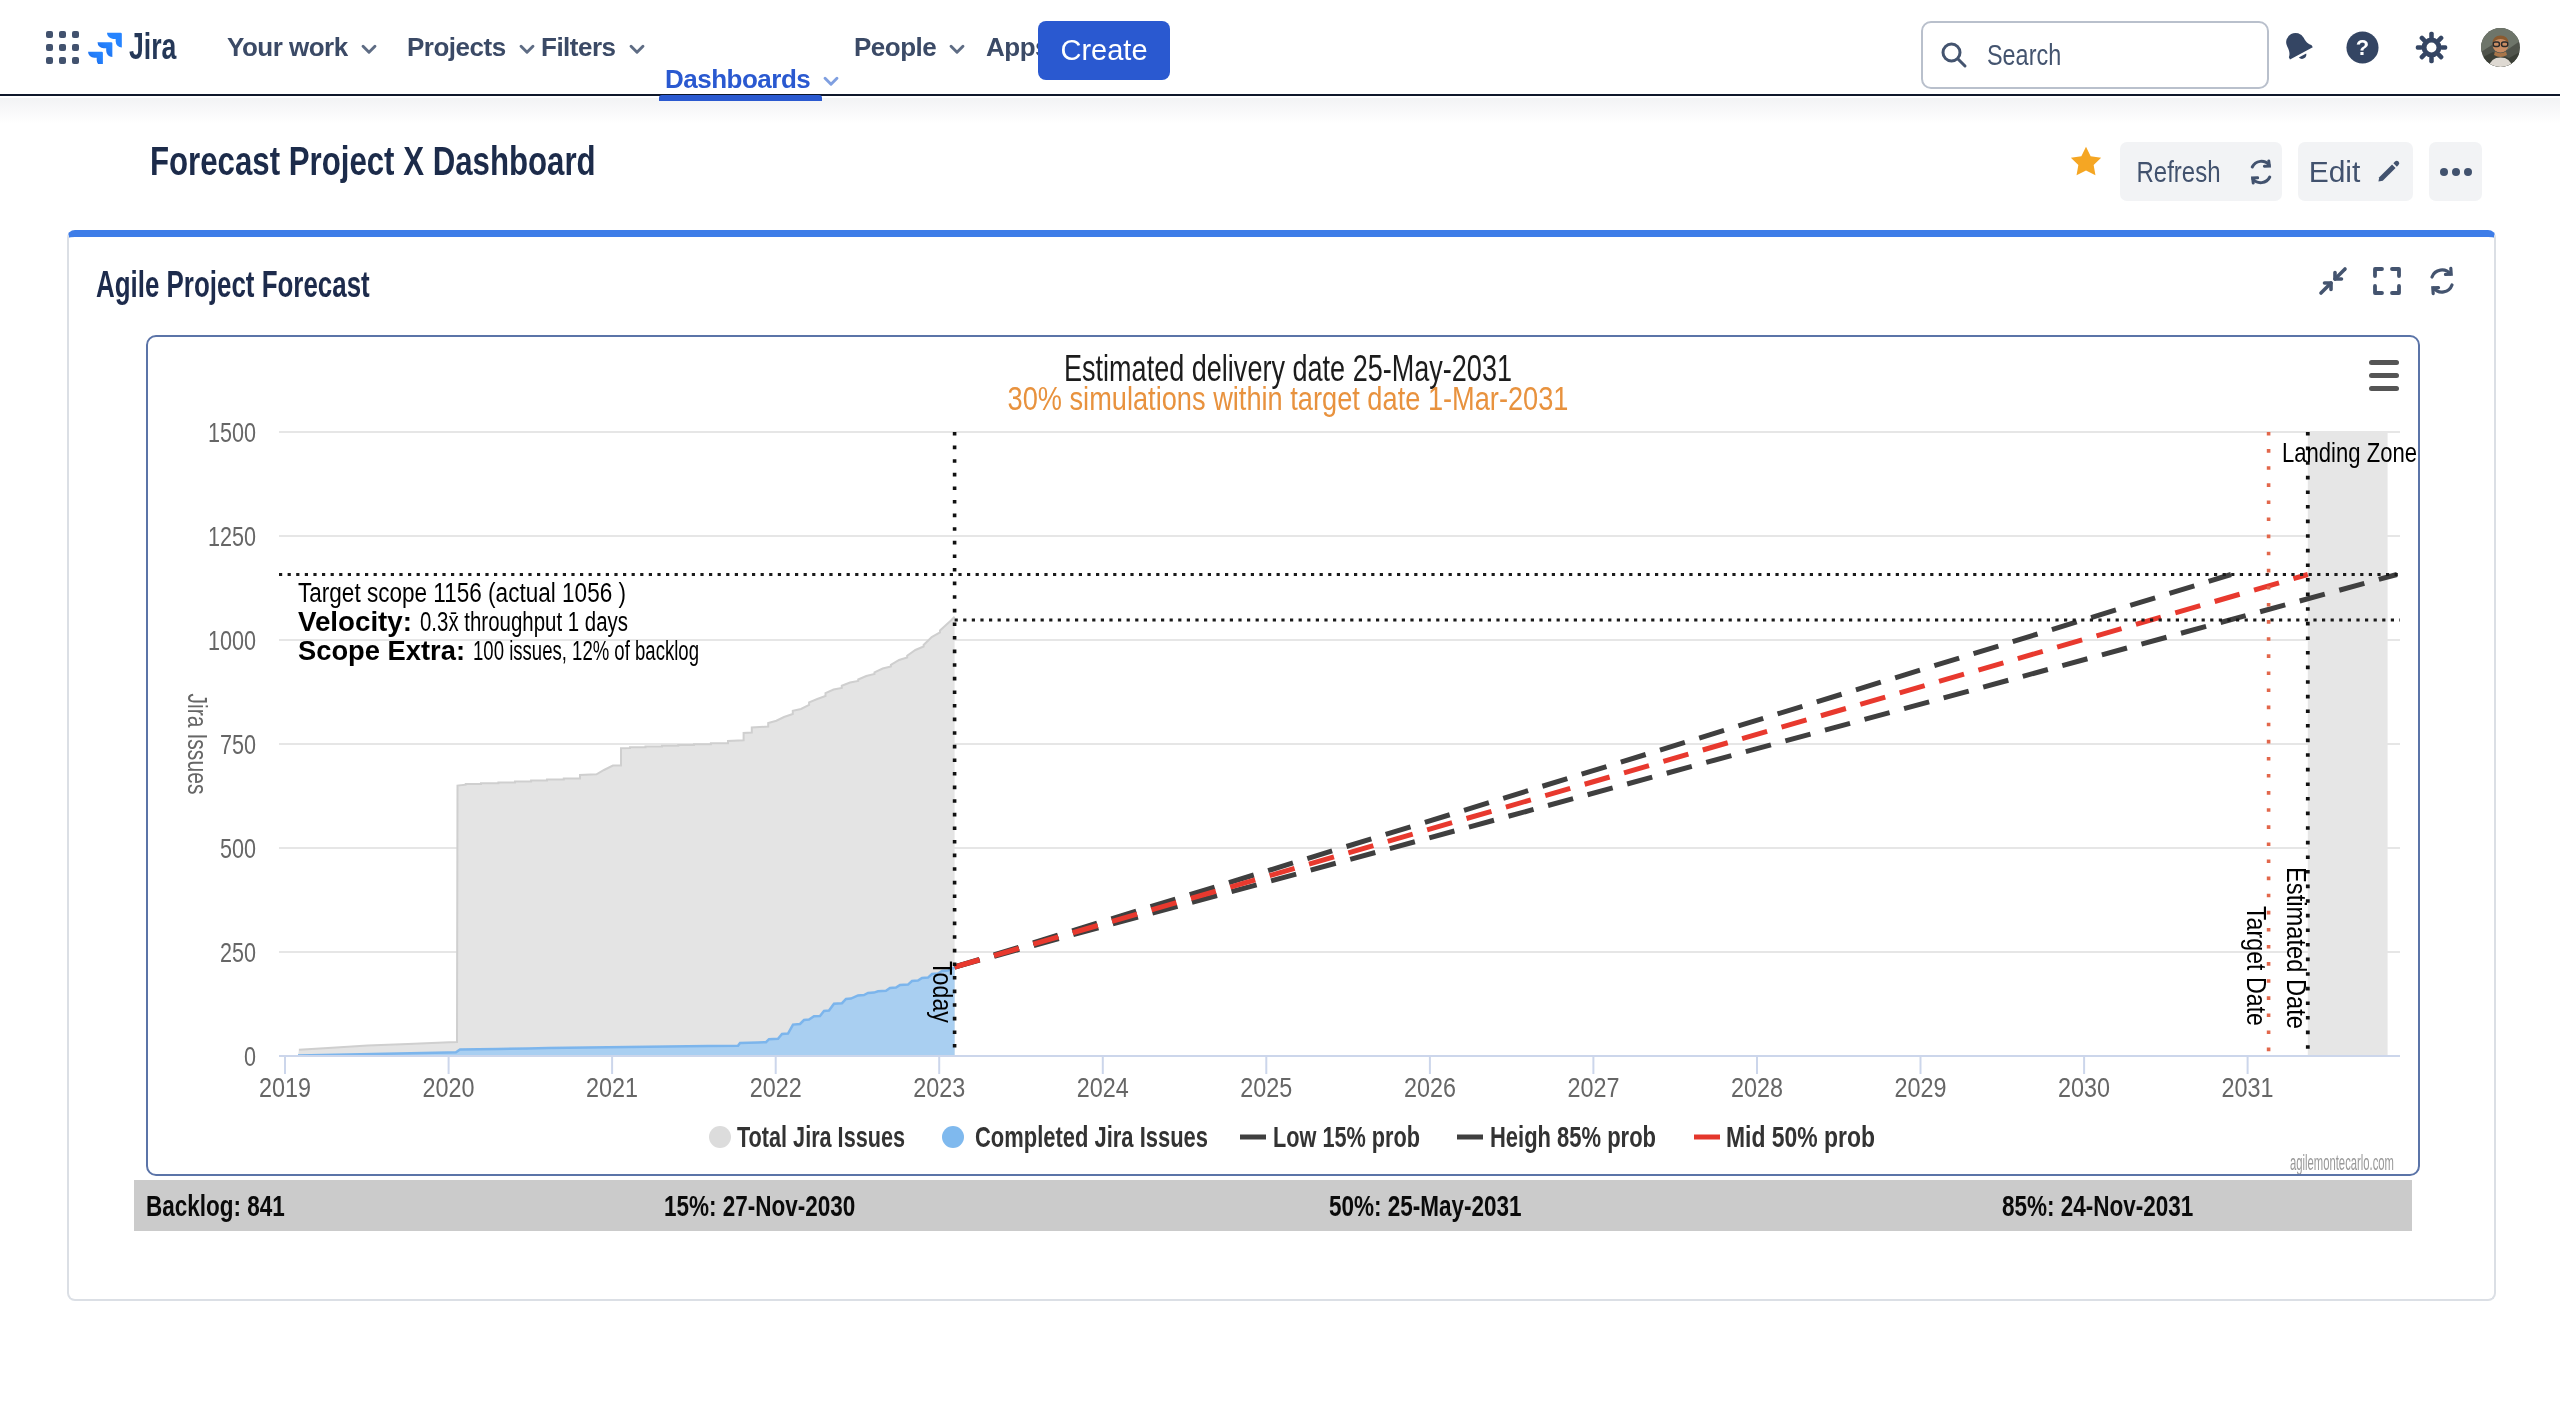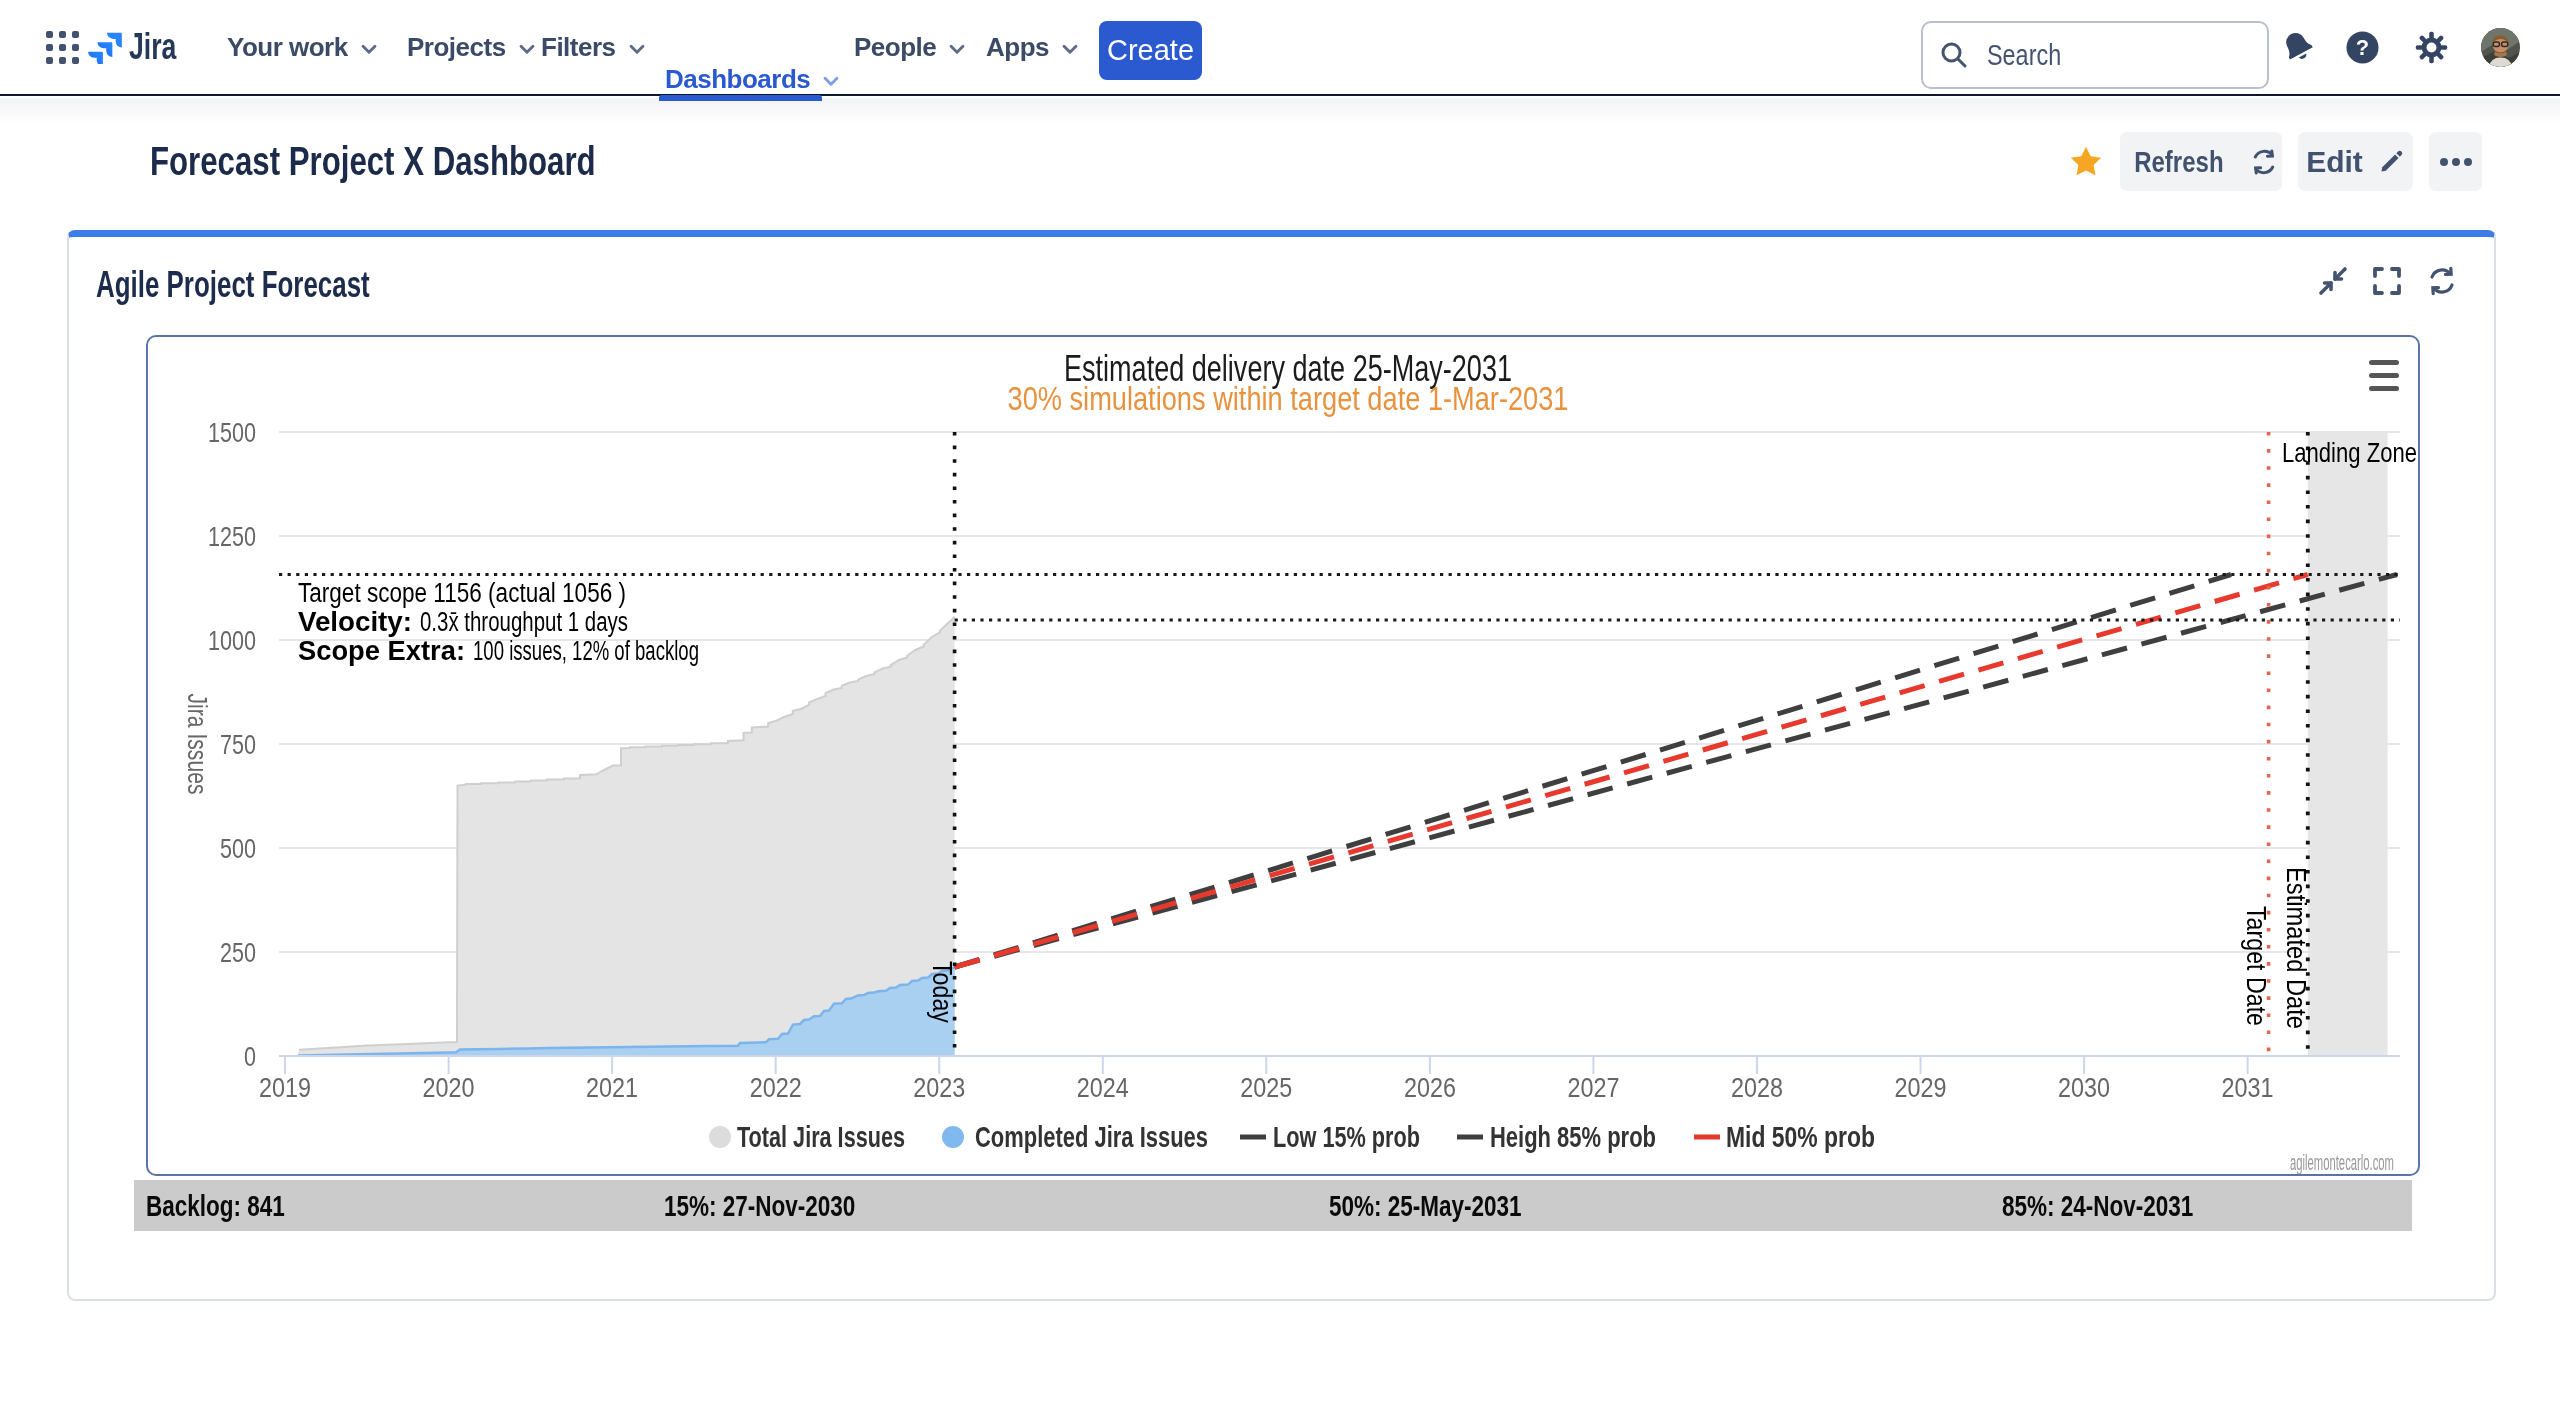--- a/index.html
+++ b/index.html
@@ -7,31 +7,31 @@
 .abs { position:absolute; }
 
 
 #nav { position:absolute; left:0; top:0; width:2560px; height:96px; background:#fff;
   border-bottom:2px solid #0f172a; z-index:5; }
 #grid { position:absolute; left:46px; top:31px; width:34px; height:34px; }
 #grid i { position:absolute; width:7px; height:7px; border-radius:2px; background:#42526E; }
 .navitem { position:absolute; top:0; height:94px; display:flex; align-items:center; gap:10px;
   font-size:26px; font-weight:700; color:#3B4A66; letter-spacing:-0.5px; }
 .navitem svg { margin-top:4px; }
-#create { position:absolute; left:1099px; top:21px; width:103px; height:59px; background:#2a59d0;
+#create { position:absolute; left:1038px; top:21px; width:132px; height:59px; background:#2a59d0;
   border-radius:8px; color:#fff; font-size:29px; font-weight:500; display:flex; align-items:center; justify-content:center; }
 #dashunder { position:absolute; left:659px; top:95px; width:163px; height:6px; background:#2a59d0; border-radius:3px 3px 0 0; }
 #search { position:absolute; left:1921px; top:21px; width:348px; height:68px; border:2px solid #B9C0CC;
   border-radius:10px; display:flex; align-items:center; }
 #search span { font-size:30px; color:#44546F; margin-left:18px; transform:scaleX(0.78); transform-origin:left center; }
 
 
 #pagetitle { position:absolute; left:150px; top:139px; font-size:40px; font-weight:700; color:#1C2B4A; transform:scaleX(0.78); transform-origin:left top; white-space:nowrap; }
-.hbtn { position:absolute; top:132px; height:59px; background:#F2F3F5; border-radius:7px;
-  display:flex; align-items:center; justify-content:center; gap:14px; font-size:30px; font-weight:700; color:#42526E; }
+.hbtn { position:absolute; top:142px; height:59px; background:#F2F3F5; border-radius:7px;
+  display:flex; align-items:center; justify-content:center; gap:14px; font-size:30px; font-weight:400; color:#42526E; }
 
 
 #panel { position:absolute; left:67px; top:230px; width:2429px; height:1071px; background:#fff;
   border:2px solid #DBDFE5; border-top:7px solid #3E7DE8; border-radius:8px; }
 #paneltitle { position:absolute; left:96px; top:264px; font-size:36px; font-weight:700; color:#1D2B4C; transform:scaleX(0.72); transform-origin:left top; white-space:nowrap; }
 #chartbox { position:absolute; left:146px; top:335px; width:2274px; height:841px;
   border:2px solid #5B74A8; border-radius:10px; background:#fff; }
 #graybar { position:absolute; left:134px; top:1180px; width:2278px; height:51px; background:#CBCBCB; }
 #graybar span { position:absolute; top:0; height:51px; display:flex; align-items:center;
   font-size:30px; font-weight:700; color:#0a0a0a; transform:scaleX(0.75); transform-origin:left center; white-space:nowrap; }

